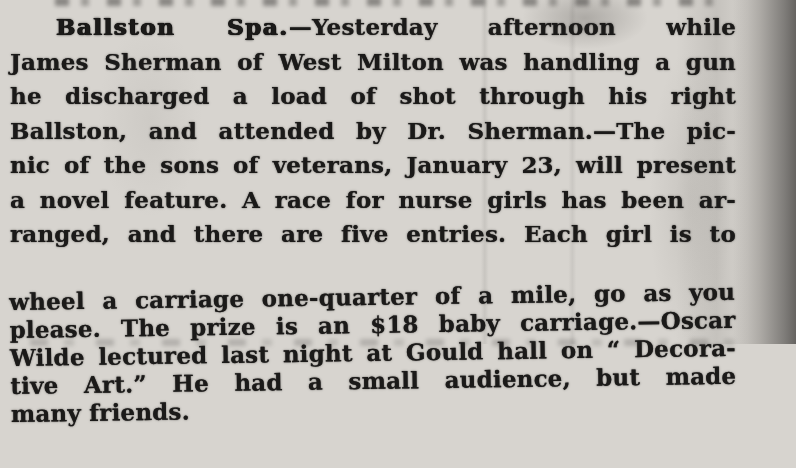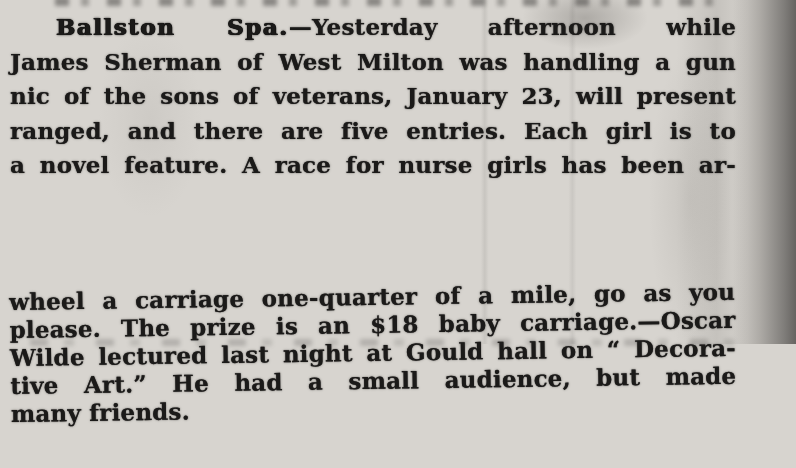--- a/index.html
+++ b/index.html
@@ -123,23 +123,25 @@
 </head>
 <body>
 
 <div class="clipping">
 
   <div class="specks-top"></div>
 
   <div class="text-block upper">
     <div class="line first"><span class="lead">Ballston Spa.</span><span>—Yesterday afternoon while</span></div>
     <div class="line">James Sherman of West Milton was handling a gun</div>
+    <div class="line">he discharged a load of shot through his right</div>
+    <div class="line">Ballston, and attended by Dr. Sherman.—The pic-</div>
     <div class="line">nic of the sons of veterans, January 23, will present</div>
+    <div class="line">a novel feature. A race for nurse girls has been ar-</div>
     <div class="line">ranged, and there are five entries. Each girl is to</div>
-    <div class="line">a novel feature. A race for nurse girls has been ar-</div>
   </div>
 
   <div class="text-block lower">
     <div class="line">wheel a carriage one-quarter of a mile, go as you</div>
     <div class="line">please. The prize is an $18 baby carriage.—Oscar</div>
     <div class="line">Wilde lectured last night at Gould hall on “ Decora-</div>
     <div class="line">tive Art.” He had a small audience, but made</div>
     <div class="line last">many friends.</div>
   </div>
 

